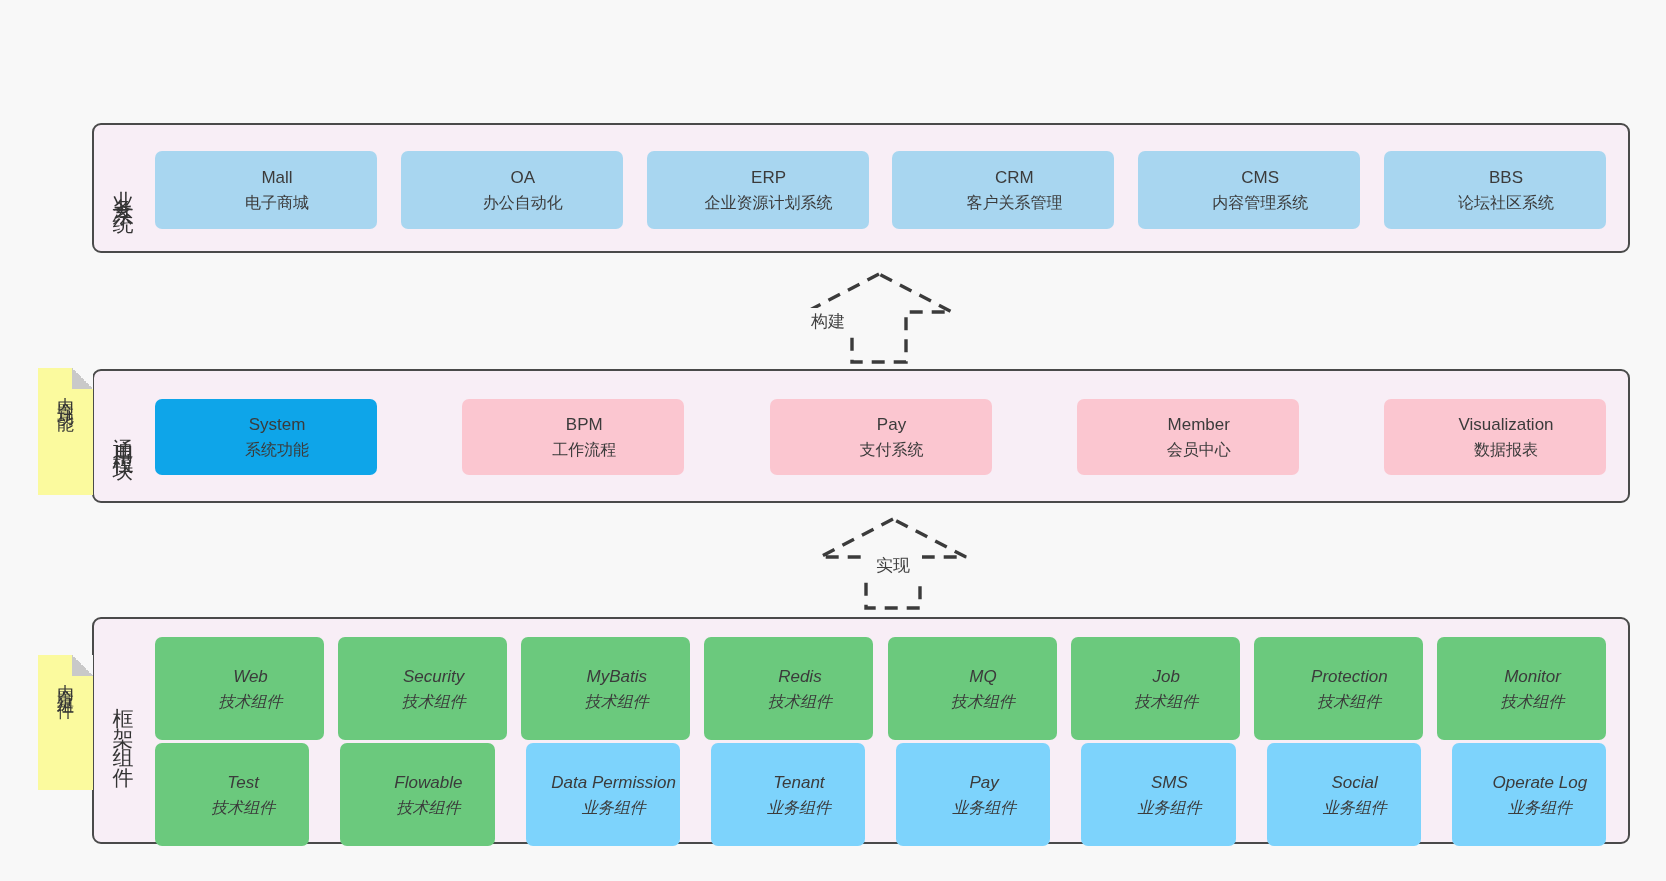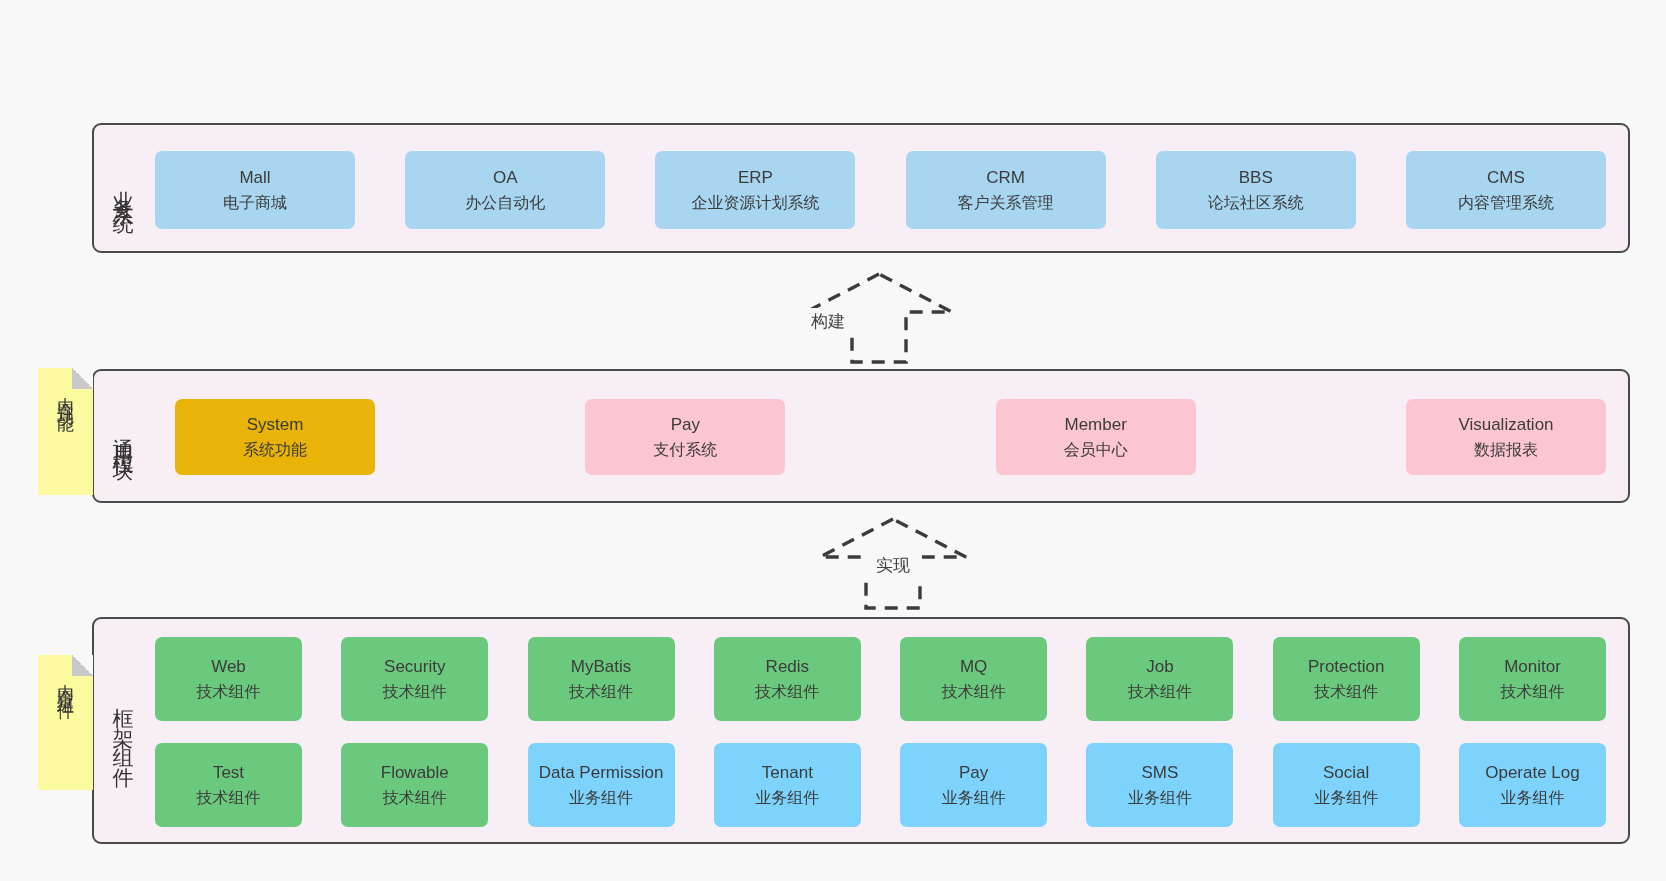--- a/index.html
+++ b/index.html
@@ -14,27 +14,27 @@
       display:flex;align-items:center;justify-content:center;
       writing-mode:vertical-rl;text-orientation:upright;
       font-size:21px;letter-spacing:7px;color:#333;}
   #layer-components .side-label{letter-spacing:20px;}
   .row{position:absolute;left:61px;right:22px;display:flex;justify-content:space-between;}
   #layer-business .row{top:26px;}
   #layer-modules .row{top:28px;}
   #layer-components .row.r1{top:18px;}
   #layer-components .row.r2{top:124px;gap:31px;}
   .box{border-radius:7px;display:flex;flex-direction:column;align-items:center;
-       justify-content:center;text-align:center;line-height:25px;font-size:16px;}
+       justify-content:center;text-align:center;line-height:25px;font-size:16px;padding-left:22px;}
   .box .t{font-size:17px;max-width:130px;}
   .w200{width:200px;height:78px;}
   #layer-modules .w200{height:76px;}
-  .w147{width:147px;height:84px;}
+  .w147{width:147px;height:103px;font-style:italic;}
   .v-blue{background:#a8d6f0;}
-  .v-red{background:#eab308;margin-left:20px;}
+  .v-red{background:#0ea5e9;}
   .v-pink{background:#fbc6d0;}
   .v-green{background:#6bc97d;}
   .v-lightgreen{background:#7dd3fc;}
   .sticky{position:absolute;width:55px;background:#fbfa9e;z-index:5;
       display:flex;justify-content:center;padding-top:16px;box-sizing:border-box;}
   #sticky-functions{left:38px;top:368px;height:127px;}
   #sticky-components{left:38px;top:655px;height:135px;}
   .fold{position:absolute;top:0;right:0;width:21px;height:21px;
       background:linear-gradient(225deg,#f8f8f8 0 50%,#c9c9c9 50% 100%);}
   .sticky .vtext{writing-mode:vertical-rl;text-orientation:upright;
@@ -66,43 +66,47 @@
       </div>
       <div class="box w200 v-blue">
         <div class="t">ERP</div>
         <div class="s">企业资源计划系统</div>
       </div>
       <div class="box w200 v-blue">
         <div class="t">CRM</div>
         <div class="s">客户关系管理</div>
       </div>
       <div class="box w200 v-blue">
+        <div class="t">CMS</div>
+        <div class="s">内容管理系统</div>
+      </div>
+      <div class="box w200 v-blue">
         <div class="t">BBS</div>
         <div class="s">论坛社区系统</div>
-      </div>
-      <div class="box w200 v-blue">
-        <div class="t">CMS</div>
-        <div class="s">内容管理系统</div>
       </div>
     </div>
   </div>
 
   <svg class="arrow-svg" id="arrow-build" width="160" height="100" viewBox="0 0 160 100">
     <path class="arrow-path" d="M80,7 L7,45 L53,45 L53,95 L107,95 L107,45 L153,45 Z"></path>
   </svg>
   <div class="arrow-label" id="arrow-build-label">构建</div>
 
   <div class="layer" id="layer-modules">
     <div class="side-label">通用模块</div>
     <div class="row">
       <div class="box w200 v-red">
         <div class="t">System</div>
         <div class="s">系统功能</div>
       </div>
       <div class="box w200 v-pink">
+        <div class="t">BPM</div>
+        <div class="s">工作流程</div>
+      </div>
+      <div class="box w200 v-pink">
         <div class="t">Pay</div>
         <div class="s">支付系统</div>
       </div>
       <div class="box w200 v-pink">
         <div class="t">Member</div>
         <div class="s">会员中心</div>
       </div>
       <div class="box w200 v-pink">
         <div class="t">Visualization</div>
         <div class="s">数据报表</div>

